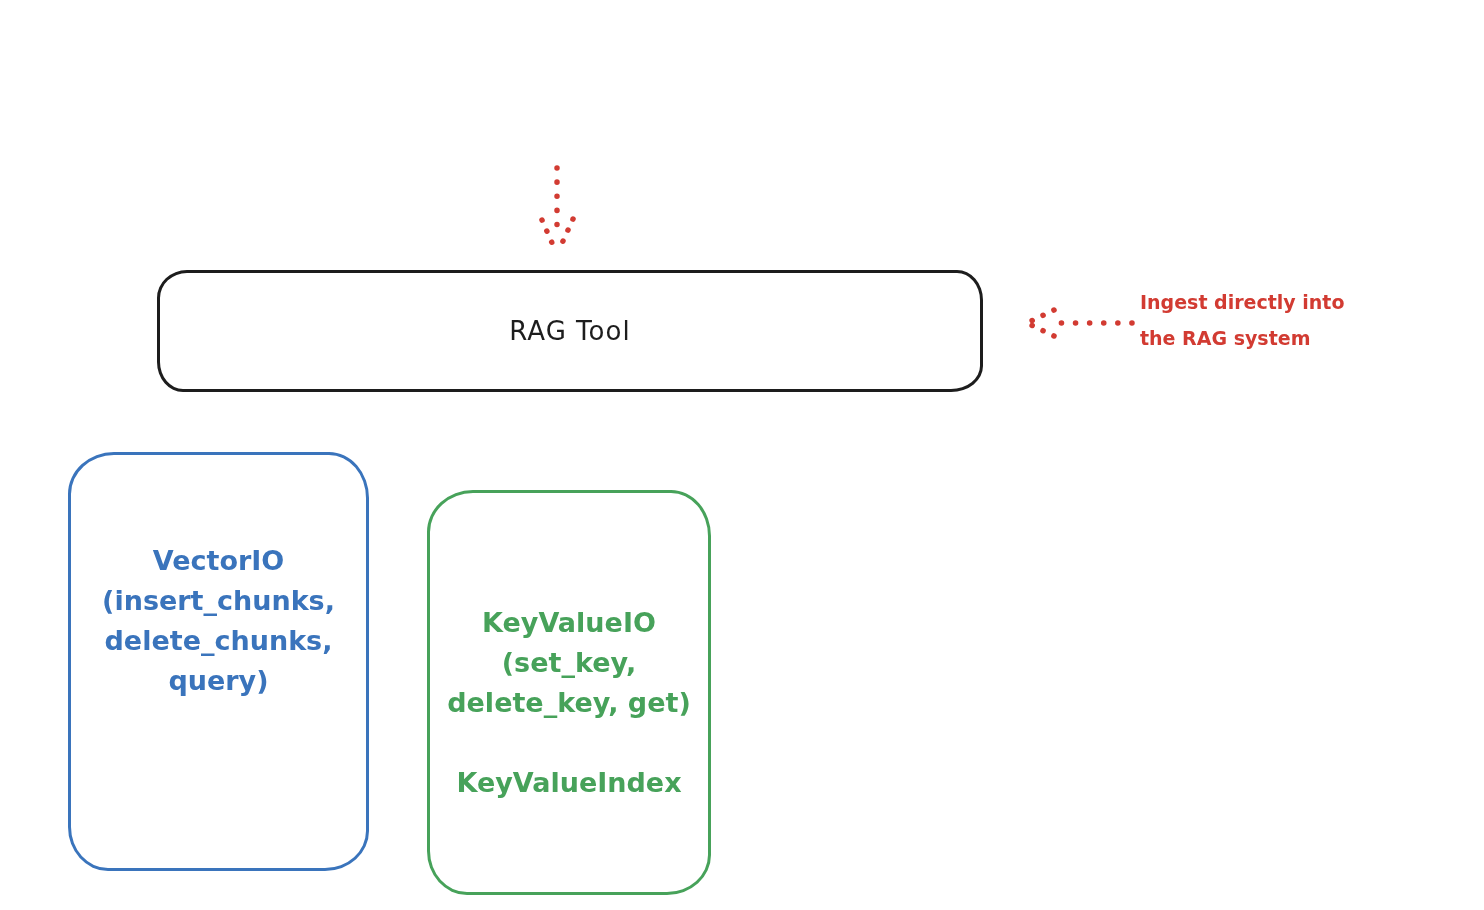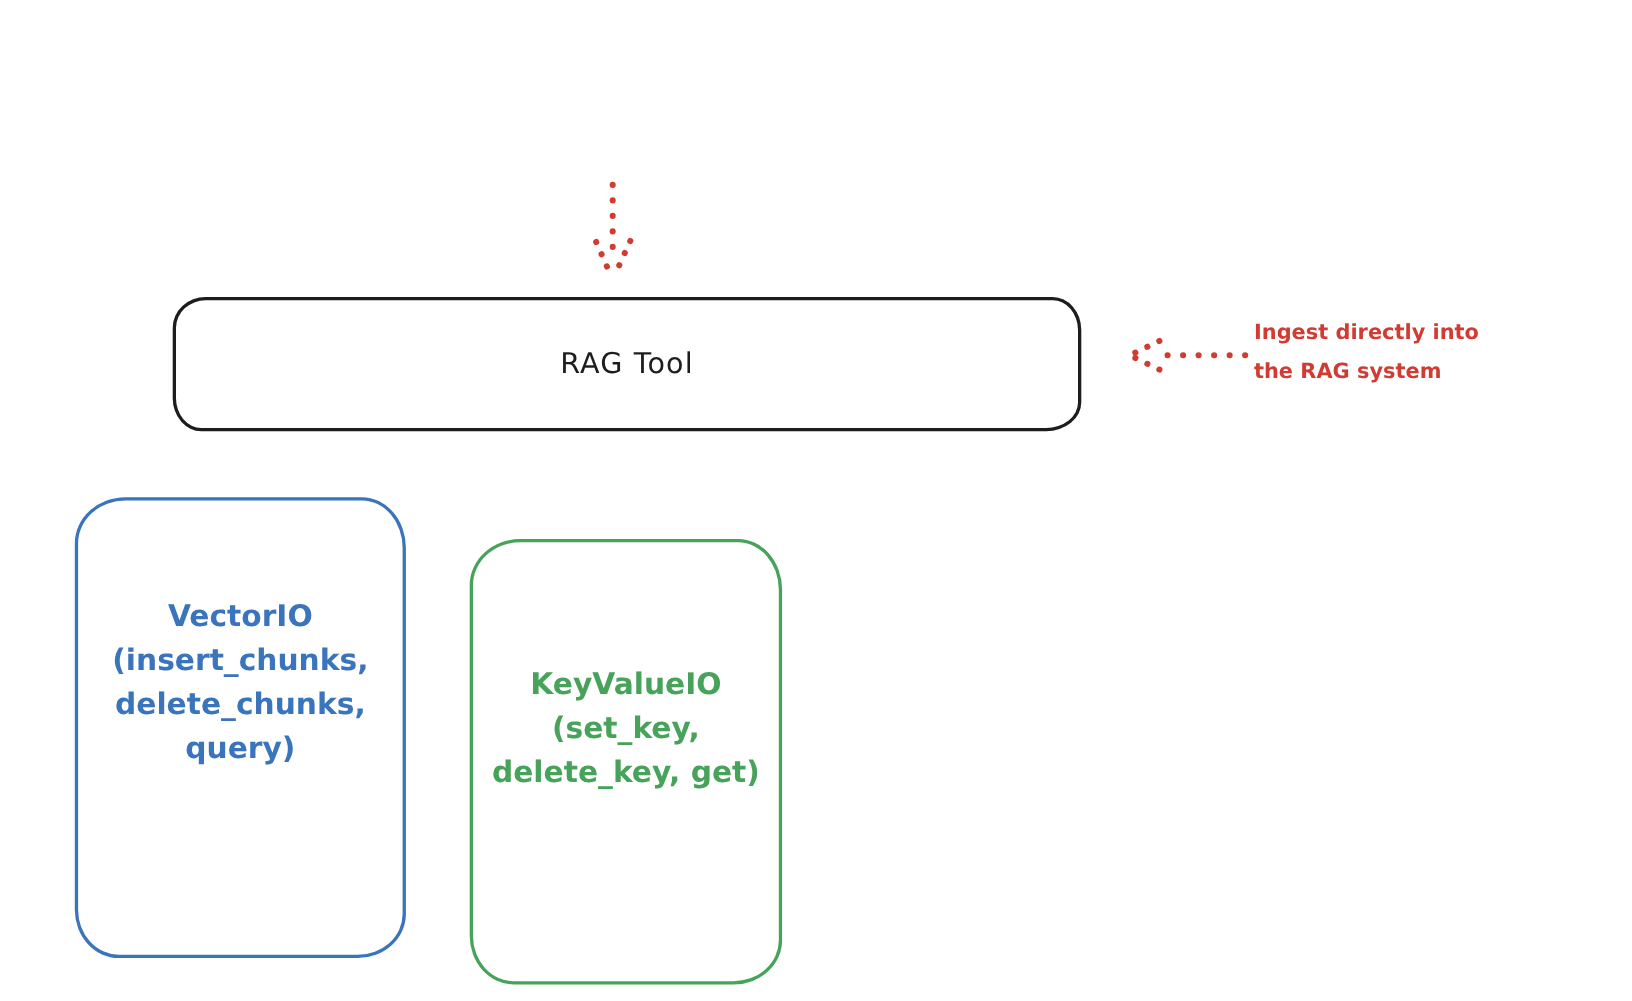--- a/index.html
+++ b/index.html
@@ -117,16 +117,17 @@
     <div class="methods">VectorIO
 (insert_chunks,
 delete_chunks,
 query)</div>
   </div>
 
   <div class="box store-box keyvalue-box">
     <div class="methods">KeyValueIO
 (set_key,
 delete_key, get)</div>
+    <div class="index-name">KeyValueIndex</div>
   </div>
 
 
 </div>
 
 </body></html>

